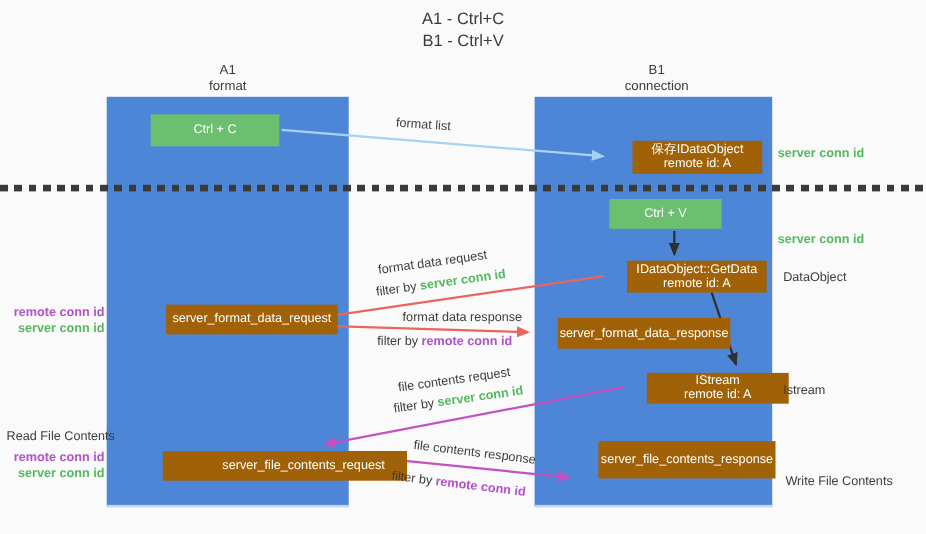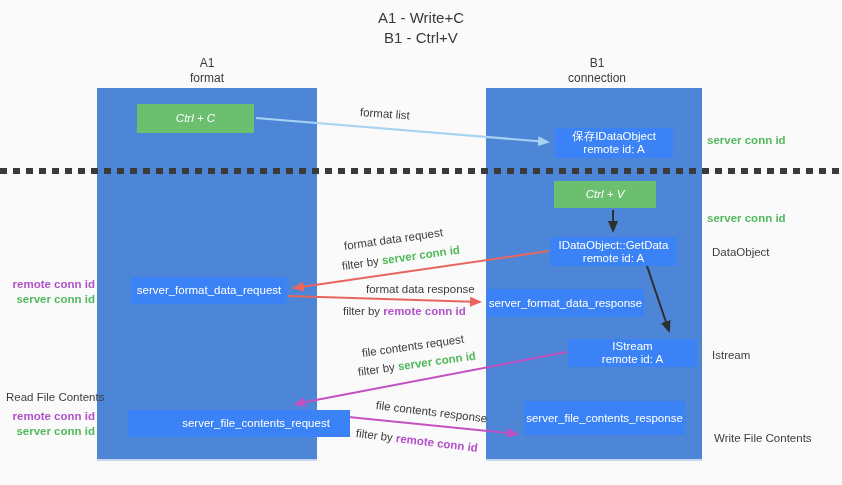--- a/index.html
+++ b/index.html
@@ -17,41 +17,41 @@
   .lane-a{left:97px;width:220px;}
   .lane-b{left:486px;width:216px;}
 
   .dotted{position:absolute;left:0;top:168px;width:842px;height:6px;z-index:4;
           background:repeating-linear-gradient(to right,#3a3a3a 0 7px,transparent 7px 13px);}
 
   .arrows{position:absolute;left:0;top:0;z-index:3;}
 
   .node{position:absolute;z-index:5;display:flex;flex-direction:column;align-items:center;
         justify-content:center;color:#fff;text-align:center;font-size:11.5px;line-height:13px;}
-  .node.green{background:#6dbf70;font-style:italic;}
-  .node.orange{background:#3b82f6;}
+  .node.green{background:#6dbf70;}
+  .node.orange{background:#a16207;margin-left:20px;}
 
   .alabel{position:absolute;z-index:6;font-size:11.5px;color:#3d3d3d;white-space:nowrap;
           transform-origin:left center;}
   .rot-up{transform:rotate(-8deg);}
   .rot-dn{transform:rotate(7deg);}
   .rot-dn-sm{transform:rotate(4deg);}
 
   .side{position:absolute;z-index:6;font-size:11.5px;color:#3d3d3d;white-space:nowrap;line-height:15px;}
   .side.right-align{text-align:right;}
   .green-t{color:#53b95e;font-weight:bold;}
   .purple-t{color:#b251c9;font-weight:bold;}
 </style>
 </head>
 <body>
 
 <div class="canvas">
 
   <div class="title">
-    <div>A1 - Write+C</div>
+    <div>A1 - Ctrl+C</div>
     <div>B1 - Ctrl+V</div>
   </div>
 
   <div class="col-header" style="left:147px;">
     <div>A1</div>
     <div>format</div>
   </div>
   <div class="col-header" style="left:537px;">
     <div>B1</div>
     <div>connection</div>

